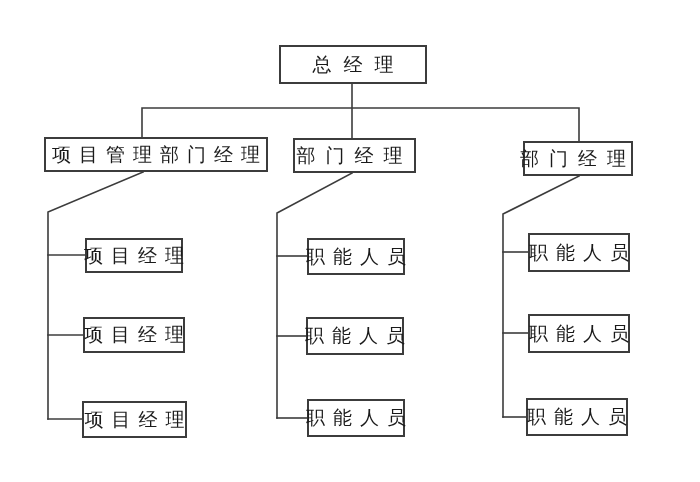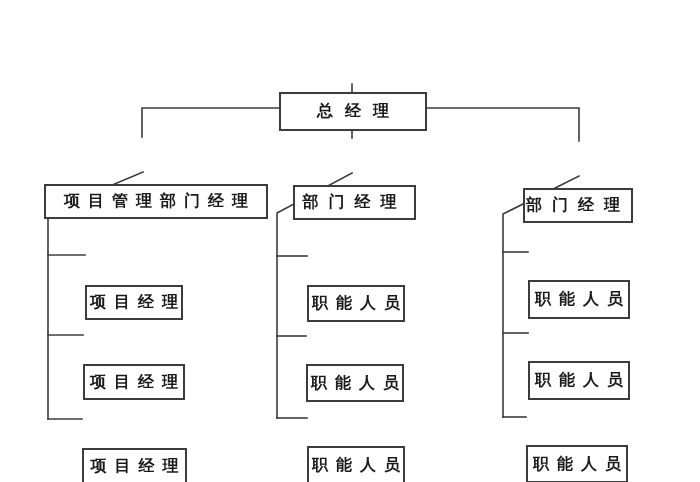--- a/index.html
+++ b/index.html
@@ -23,27 +23,26 @@
   }
   .node {
     position: absolute;
     box-sizing: border-box;
     border: 2px solid #3c3c3c;
     background: #ffffff;
     color: #1a1a1a;
     display: flex;
     align-items: center;
     justify-content: center;
-    font-size: 16px;
-    font-weight: bold;
+    font-size: 19px;
+    font-weight: normal;
     letter-spacing: 8px;
     padding-left: 8px; 
     white-space: nowrap;
     z-index: 2;
-    margin-top: 47px;
   }
   .node.root {
     letter-spacing: 12px;
     padding-left: 12px;
   }
   .node.wide4 {
     letter-spacing: 10px;
     padding-left: 0;
   }
 </style>

